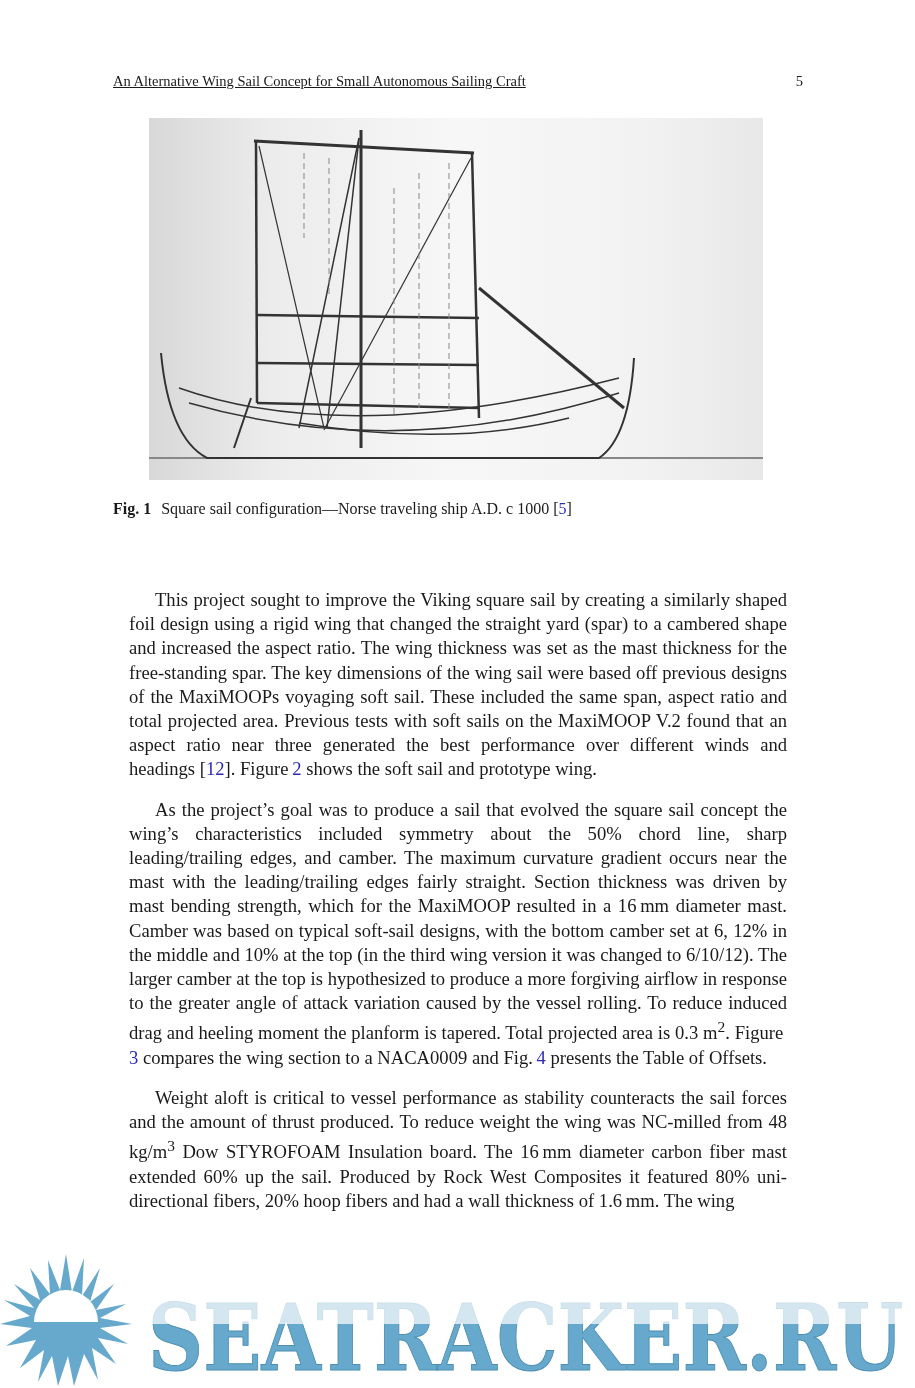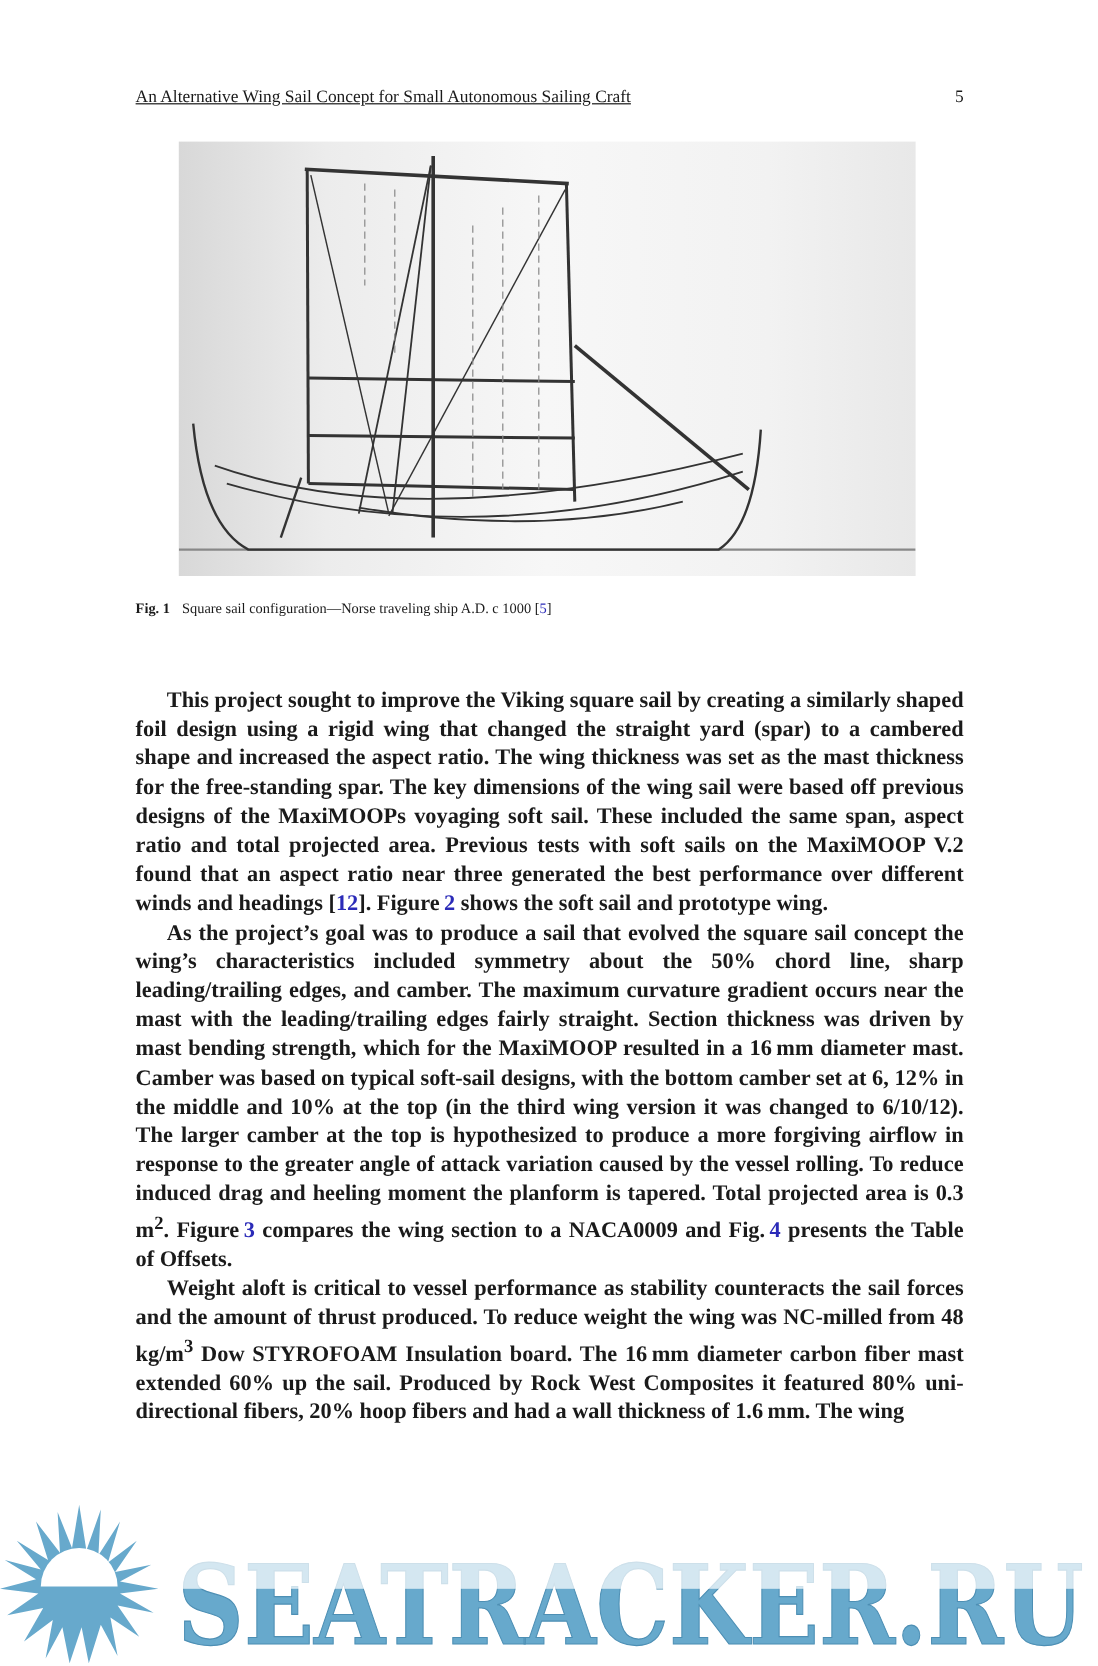--- a/index.html
+++ b/index.html
@@ -4,26 +4,26 @@
 <style>
   html, body { margin: 0; padding: 0; background: #ffffff; }
   body { width: 915px; height: 1388px; position: relative; overflow: hidden;
          font-family: "Liberation Serif", "DejaVu Serif", serif; color: #1a1a1a; }
   .running-head { position: absolute; left: 113px; top: 73px; width: 690px; font-size: 14.5px; }
   .running-head .title { position: absolute; left: 0; top: 0; text-decoration: underline; }
   .running-head .pno { position: absolute; right: 0; top: 0; }
   .figure { position: absolute; left: 149px; top: 118px; width: 614px; height: 362px;
             background: linear-gradient(90deg, #d8d8d8 0%, #ececec 20%, #f7f7f7 50%, #f2f2f2 80%, #e8e8e8 100%); }
   .figure svg { width: 100%; height: 100%; display: block; }
-  .caption { position: absolute; left: 113px; top: 500px; font-size: 12px; }
+  .caption { position: absolute; left: 113px; top: 500px; font-size: 16px; }
   .caption b { font-weight: bold; margin-right: 10px; }
   .link { color: #2b2bb8; }
   .body-text { position: absolute; left: 113px; top: 572px; width: 690px;
                font-size: 18.6px; line-height: 24.2px; text-align: justify; }
-  .body-text p { margin: 0; text-indent: 26px; font-weight: bold; }
+  .body-text p { margin: 16px; text-indent: 26px; }
   .watermark { position: absolute; left: 0; top: 1252px; width: 843px; height: 136px; }
   .watermark svg { display: block; }
 </style>
 </head>
 <body>
 
 <div class="running-head">
   <span class="title">An Alternative Wing Sail Concept for Small Autonomous Sailing Craft</span>
   <span class="pno">5</span>
 </div>

